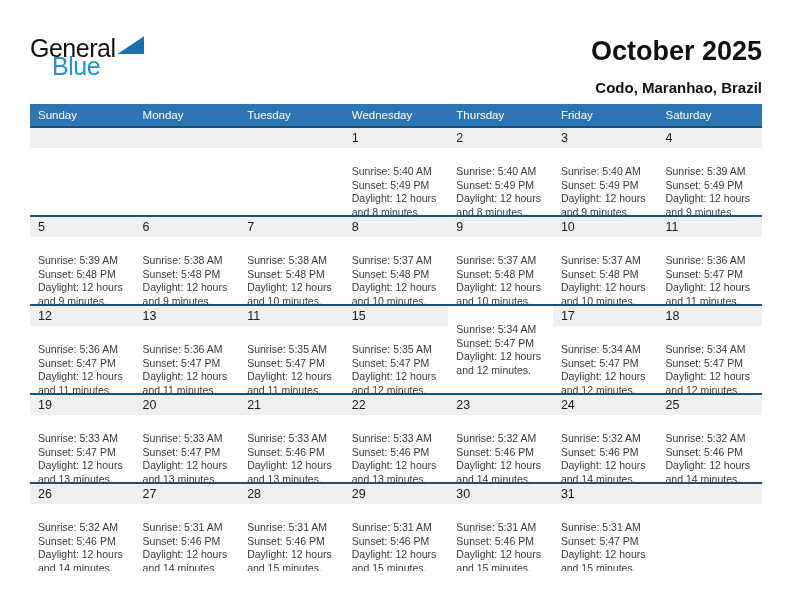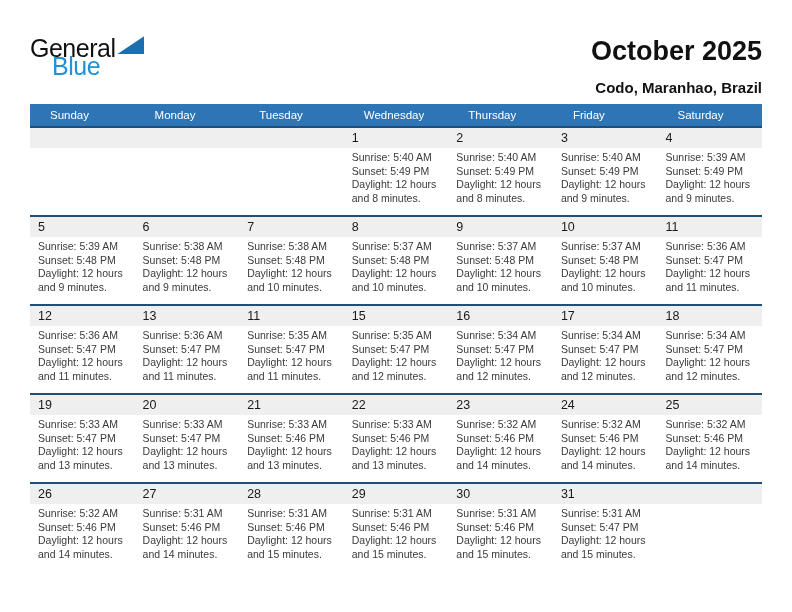--- a/index.html
+++ b/index.html
@@ -55,41 +55,41 @@
   .weekday-row {
     display: flex;
     background: #2e75b6;
     height: 22px;
   }
   .weekday-cell {
     flex: 1 1 0;
     color: #ffffff;
     font-size: 11.5px;
     line-height: 22px;
-    padding-left: 20px;
+    padding-left: 8px;
     white-space: nowrap;
     overflow: hidden;
   }
   .week-row {
     display: flex;
     border-top: 2px solid #1f4e79;
     height: 89px;
     background: #ffffff;
   }
   .day-cell { flex: 1 1 0; overflow: hidden; }
   .num-band {
     background: #efefef;
     height: 20px;
     font-size: 12.5px;
     line-height: 20px;
     padding-left: 8px;
     color: #1a1a1a;
   }
   .details {
-    padding: 3px 4px 0 8px;
+    padding: 17px 4px 0 8px;
     font-size: 10.5px;
     line-height: 13.5px;
     color: #3a3a3a;
   }
 </style>
 </head>
 <body>
 
 <div class="logo">
   <div class="logo-line1">
@@ -243,21 +243,20 @@
         </div>
         <div class="day-cell">
           <div class="num-band">15</div>
           <div class="details">
             <div>Sunrise: 5:35 AM</div>
             <div>Sunset: 5:47 PM</div>
             <div>Daylight: 12 hours and 12 minutes.</div>
           </div>
         </div>
         <div class="day-cell">
-          <div class="num-band">16</div>
           <div class="details">
             <div>Sunrise: 5:34 AM</div>
             <div>Sunset: 5:47 PM</div>
             <div>Daylight: 12 hours and 12 minutes.</div>
           </div>
         </div>
         <div class="day-cell">
           <div class="num-band">17</div>
           <div class="details">
             <div>Sunrise: 5:34 AM</div>

